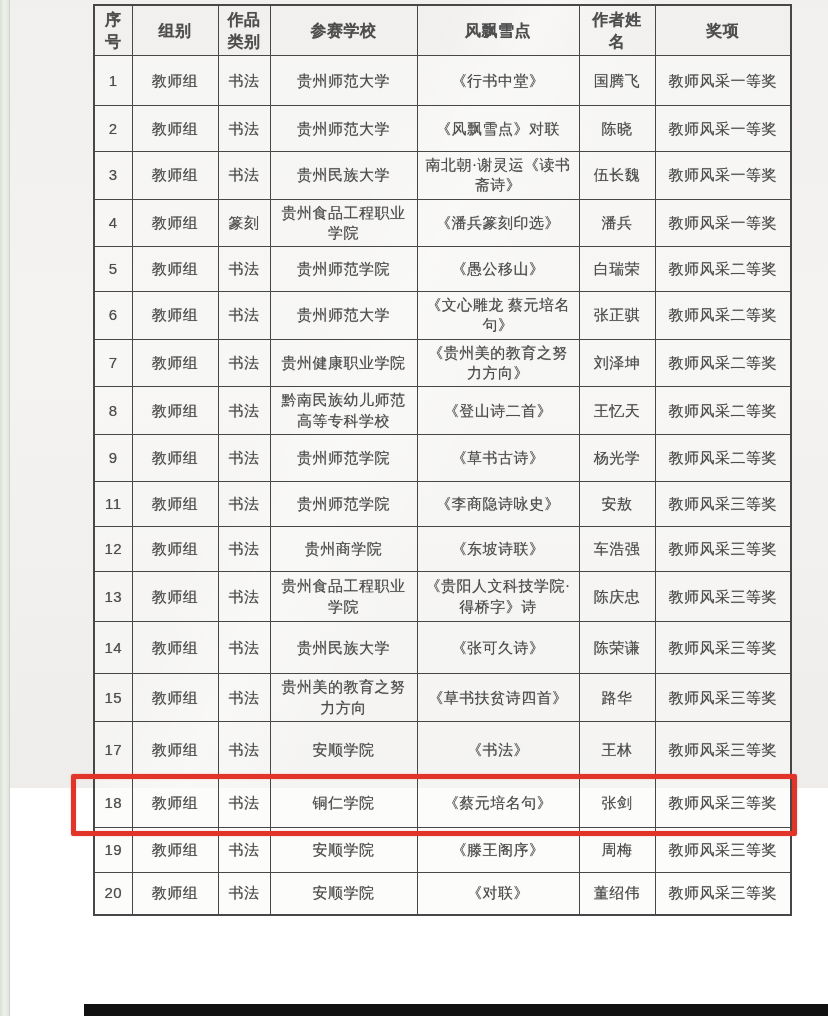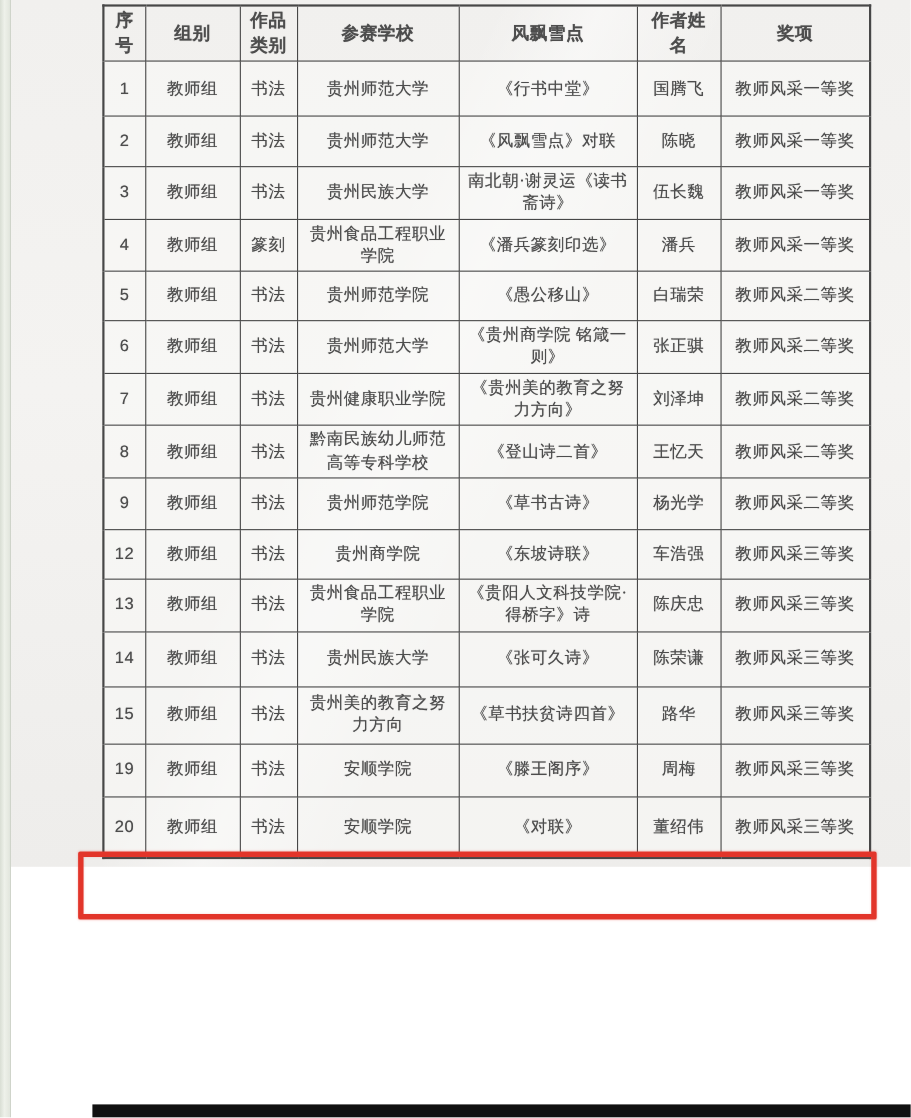--- a/index.html
+++ b/index.html
@@ -167,21 +167,21 @@
           <td class="col-school">贵州师范学院</td>
           <td class="col-work">《愚公移山》</td>
           <td class="col-author">白瑞荣</td>
           <td class="col-award">教师风采二等奖</td>
         </tr>
         <tr>
           <td class="col-no">6</td>
           <td class="col-group">教师组</td>
           <td class="col-category">书法</td>
           <td class="col-school">贵州师范大学</td>
-          <td class="col-work">《贵州商学院 铭箴一则》</td>
+          <td class="col-work">《文心雕龙 蔡元培名句》</td>
           <td class="col-author">张正骐</td>
           <td class="col-award">教师风采二等奖</td>
         </tr>
         <tr>
           <td class="col-no">7</td>
           <td class="col-group">教师组</td>
           <td class="col-category">书法</td>
           <td class="col-school">贵州健康职业学院</td>
           <td class="col-work">《贵州美的教育之努力方向》</td>
           <td class="col-author">刘泽坤</td>
@@ -199,20 +199,29 @@
         <tr>
           <td class="col-no">9</td>
           <td class="col-group">教师组</td>
           <td class="col-category">书法</td>
           <td class="col-school">贵州师范学院</td>
           <td class="col-work">《草书古诗》</td>
           <td class="col-author">杨光学</td>
           <td class="col-award">教师风采二等奖</td>
         </tr>
         <tr>
+          <td class="col-no">11</td>
+          <td class="col-group">教师组</td>
+          <td class="col-category">书法</td>
+          <td class="col-school">贵州师范学院</td>
+          <td class="col-work">《李商隐诗咏史》</td>
+          <td class="col-author">安敖</td>
+          <td class="col-award">教师风采三等奖</td>
+        </tr>
+        <tr>
           <td class="col-no">12</td>
           <td class="col-group">教师组</td>
           <td class="col-category">书法</td>
           <td class="col-school">贵州商学院</td>
           <td class="col-work">《东坡诗联》</td>
           <td class="col-author">车浩强</td>
           <td class="col-award">教师风采三等奖</td>
         </tr>
         <tr>
           <td class="col-no">13</td>
@@ -235,20 +244,38 @@
         <tr>
           <td class="col-no">15</td>
           <td class="col-group">教师组</td>
           <td class="col-category">书法</td>
           <td class="col-school">贵州美的教育之努力方向</td>
           <td class="col-work">《草书扶贫诗四首》</td>
           <td class="col-author">路华</td>
           <td class="col-award">教师风采三等奖</td>
         </tr>
         <tr>
+          <td class="col-no">17</td>
+          <td class="col-group">教师组</td>
+          <td class="col-category">书法</td>
+          <td class="col-school">安顺学院</td>
+          <td class="col-work">《书法》</td>
+          <td class="col-author">王林</td>
+          <td class="col-award">教师风采三等奖</td>
+        </tr>
+        <tr>
+          <td class="col-no">18</td>
+          <td class="col-group">教师组</td>
+          <td class="col-category">书法</td>
+          <td class="col-school">铜仁学院</td>
+          <td class="col-work">《蔡元培名句》</td>
+          <td class="col-author">张剑</td>
+          <td class="col-award">教师风采三等奖</td>
+        </tr>
+        <tr>
           <td class="col-no">19</td>
           <td class="col-group">教师组</td>
           <td class="col-category">书法</td>
           <td class="col-school">安顺学院</td>
           <td class="col-work">《滕王阁序》</td>
           <td class="col-author">周梅</td>
           <td class="col-award">教师风采三等奖</td>
         </tr>
         <tr>
           <td class="col-no">20</td>

